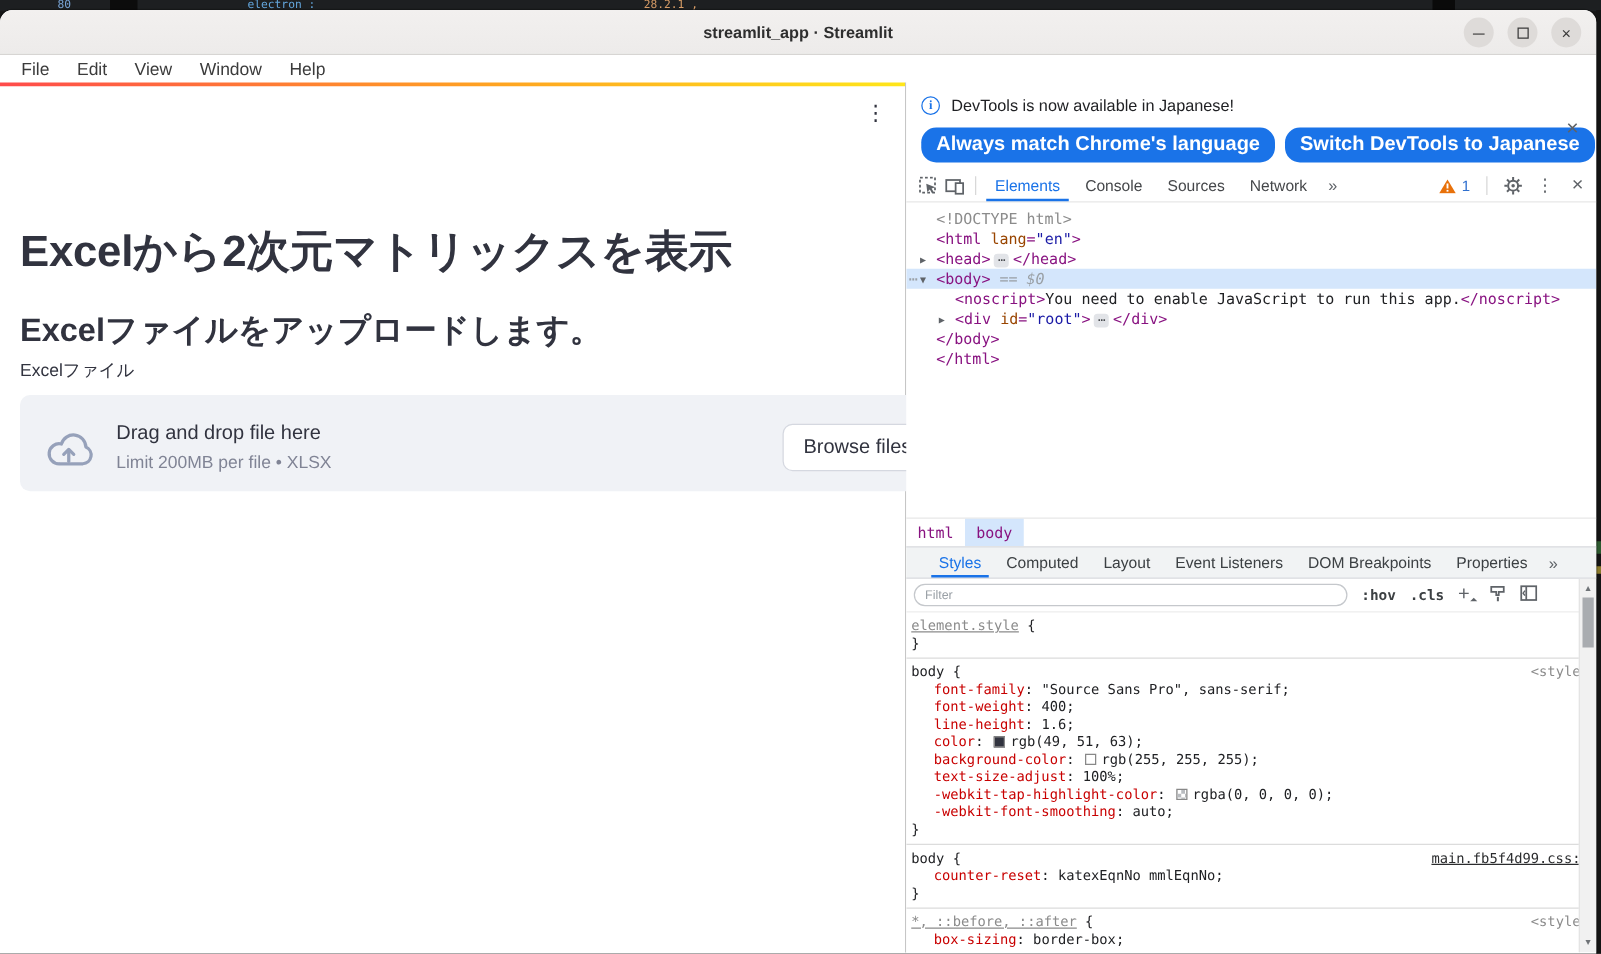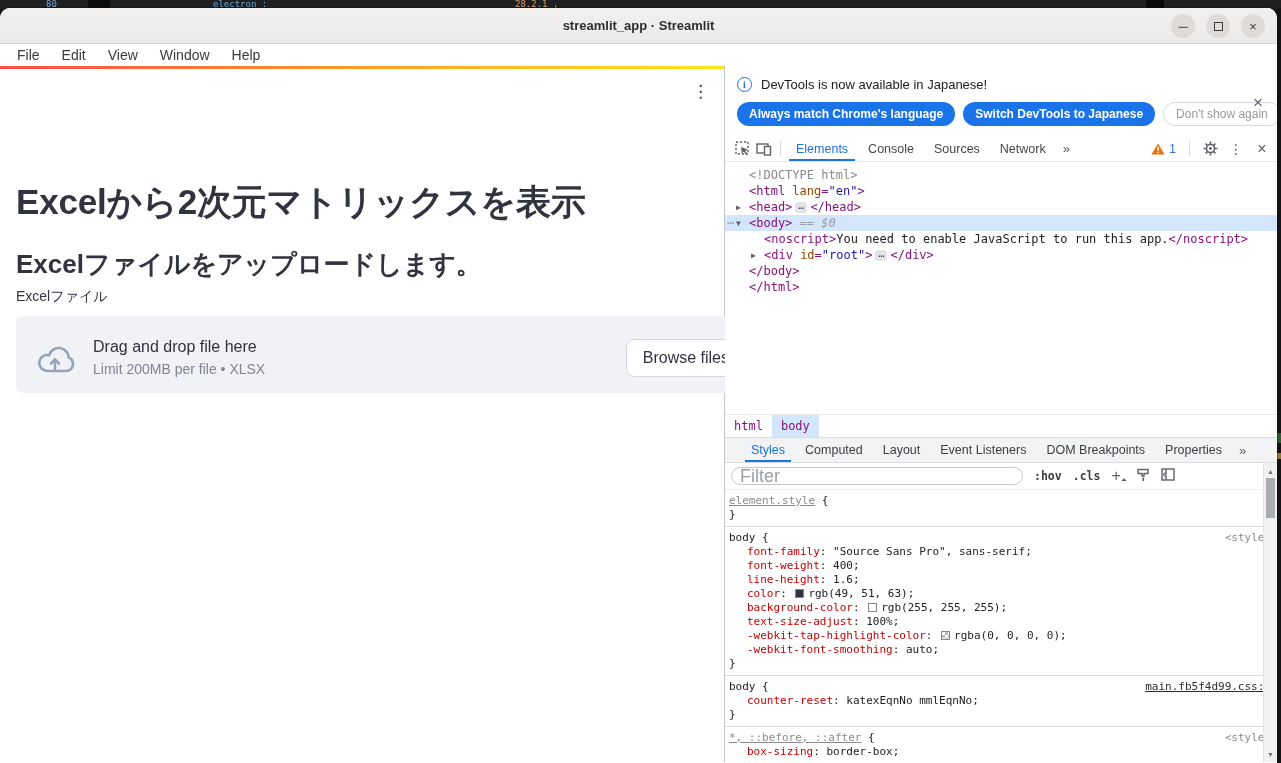--- a/index.html
+++ b/index.html
@@ -5,21 +5,21 @@
   * { box-sizing: border-box; }
   html,body { margin:0; padding:0; width:1281px; height:763px; }
   body { background:#161616; overflow:hidden; position:relative;
          font-family:"Liberation Sans","DejaVu Sans",sans-serif; }
 
   
   .terminal-strip { position:absolute; top:0; left:0; width:1281px; height:9px;
     background:#1d1f21; overflow:hidden; font:9px "DejaVu Sans Mono",monospace; }
   .term-frag { position:absolute; top:-1px; white-space:pre; }
   .tf-a { left:46px;  color:#7aa6d8; }
-  .tf-b { left:213px; color:#64a7dd; }
+  .tf-b { left:198px; color:#64a7dd; }
   .tf-c { left:515px; color:#d79c66; }
   .term-block1 { position:absolute; left:88px; top:0; width:22px; height:9px; background:#0c0c0c; }
   .term-block2 { position:absolute; left:1146px; top:0; width:18px; height:9px; background:#0a0a0a; }
 
   
   .window { position:absolute; top:8px; left:0; width:1277px; height:755px;
     background:#fff; border-radius:10px 10px 0 0; overflow:hidden;
     box-shadow:0 0 0 1px rgba(0,0,0,.25); }
 
   .titlebar { height:36px; background:linear-gradient(#f2f0ef,#edebea);
@@ -61,21 +61,21 @@
   
   .devtools { flex:1; min-width:0; background:#fff; display:flex; flex-direction:column;
     font-size:12px; color:#202124; position:relative; }
 
   .banner { position:relative; padding:11px 12px 9px 12px; height:70px; }
   .banner-msg-row { display:flex; align-items:center; gap:9px; font-size:13px; color:#202124; }
   .info-icon { width:15px; height:15px; border:1.5px solid #1a73e8; border-radius:50%;
     color:#1a73e8; font-size:10px; font-weight:700; display:flex; align-items:center;
     justify-content:center; font-family:"Liberation Serif",serif; flex:0 0 auto; }
   .banner-buttons { display:flex; gap:8px; margin-top:10px; }
-  .pill { border-radius:12px; font-size:12px; padding:4px 12px; font-family:inherit;
+  .pill { border-radius:12px; font-size:16px; padding:4px 12px; font-family:inherit;
     white-space:nowrap; }
   .pill.primary { background:#1a73e8; color:#fff; border:none; font-weight:700; }
   .pill.secondary { background:#fff; color:#97999c; border:1px solid #d4d8dd; font-weight:400; }
   .banner-close { position:absolute; right:14px; top:28px; font-size:17px; color:#5f6368;
     line-height:17px; }
 
   .dt-toolbar { height:26px; border-bottom:1px solid #e8e8e8; display:flex;
     align-items:center; padding:0 4px 0 6px; flex:0 0 auto; }
   .tb-icon { display:flex; align-items:center; justify-content:center; width:22px; height:22px;
     color:#5f6368; }
@@ -121,22 +121,22 @@
     font-size:12.5px; color:#3c4043; padding-left:16px; flex:0 0 auto; }
   .styles-tab { padding:0 10px; height:100%; display:flex; align-items:center;
     position:relative; white-space:nowrap; }
   .styles-tab.active { color:#1a73e8; }
   .styles-tab.active::after { content:""; position:absolute; left:4px; right:4px; bottom:0;
     height:2.5px; background:#1a73e8; }
 
   .styles-body { position:relative; flex:1; overflow:hidden; }
   .filter-row { height:27px; display:flex; align-items:center; padding:0 20px 0 6px;
     gap:11px; border-bottom:1px solid #ededed; }
-  .filter-input { width:292px; height:18px; border:1px solid #c5c8cc; border-radius:10px;
-    padding:0 8px; font-size:18px; color:#701a75; outline:none; font-family:inherit; flex:0 0 auto; }
+  .filter-input { width:347px; height:18px; border:1px solid #c5c8cc; border-radius:10px;
+    padding:0 8px; font-size:10px; color:#701a75; outline:none; font-family:inherit; flex:0 0 auto; }
   .filter-input::placeholder { color:#9aa0a6; }
   .tool-label { font:700 11.5px "DejaVu Sans Mono",monospace; color:#3c4043; white-space:pre; }
   .plus-icon { position:relative; font-size:16px; color:#5f6368; line-height:14px; padding-right:4px; }
   .plus-icon::after { content:""; position:absolute; right:-1px; bottom:0;
     border-left:4px solid transparent; border-top:4px solid #5f6368; transform:rotate(-45deg); }
 
   .rules { font:11px "DejaVu Sans Mono",monospace; color:#202124; line-height:14px; }
   .rule { padding:4px 24px 4px 4px; border-bottom:1px solid #dcdcdc; overflow:hidden; }
   .rule:last-child { border-bottom:none; }
   .rule-head { position:relative; }

